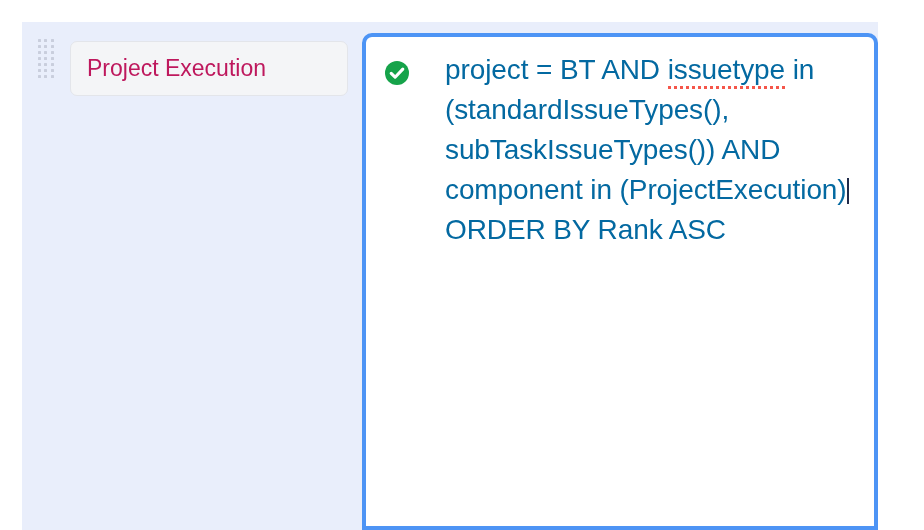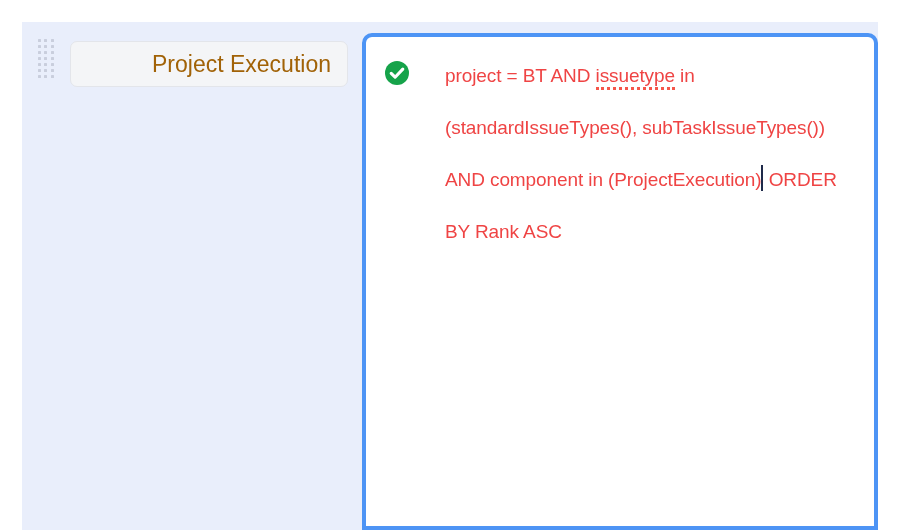--- a/index.html
+++ b/index.html
@@ -56,32 +56,31 @@
     justify-self: center;
     align-self: center;
   }
 
   
   #name-field {
     position: absolute;
     left: 48px;             
     top: 19px;              
     width: 278px;
-    height: 46px;
+    height: 55px;
     box-sizing: border-box;
     background: #f4f5f7;
     border: 1px solid #e3e5ea;
     border-radius: 7px;
     padding: 0 16px;
     font-family: "Liberation Sans", sans-serif;
     font-size: 23px;
-    color: #a16207;
+    color: #be185d;
     outline: none;
     line-height: 54px;
-    text-align: right;
   }
   #name-field::placeholder { color: #9aa2b5; }
 
   
   #jql-editor {
     position: absolute;
     left: 340px;            
     top: 11px;              
     width: 516px;           
     height: 497px;
@@ -103,23 +102,23 @@
   }
   #jql-status svg { display: block; width: 26px; height: 26px; }
 
   
   #jql-text {
     position: absolute;
     left: 79px;             
     top: 13px;
     right: 10px;
     font-family: "Liberation Sans", sans-serif;
-    font-size: 19px;
-    line-height: 52px;
-    color: #ef4444;
+    font-size: 28px;
+    line-height: 40px;
+    color: #0369a1;
     white-space: pre-wrap;
     word-break: break-word;
     letter-spacing: -0.1px;
   }
   
   .misspelled {
     border-bottom: 3px dotted #f5564a;
     padding-bottom: 1px;
   }
   

